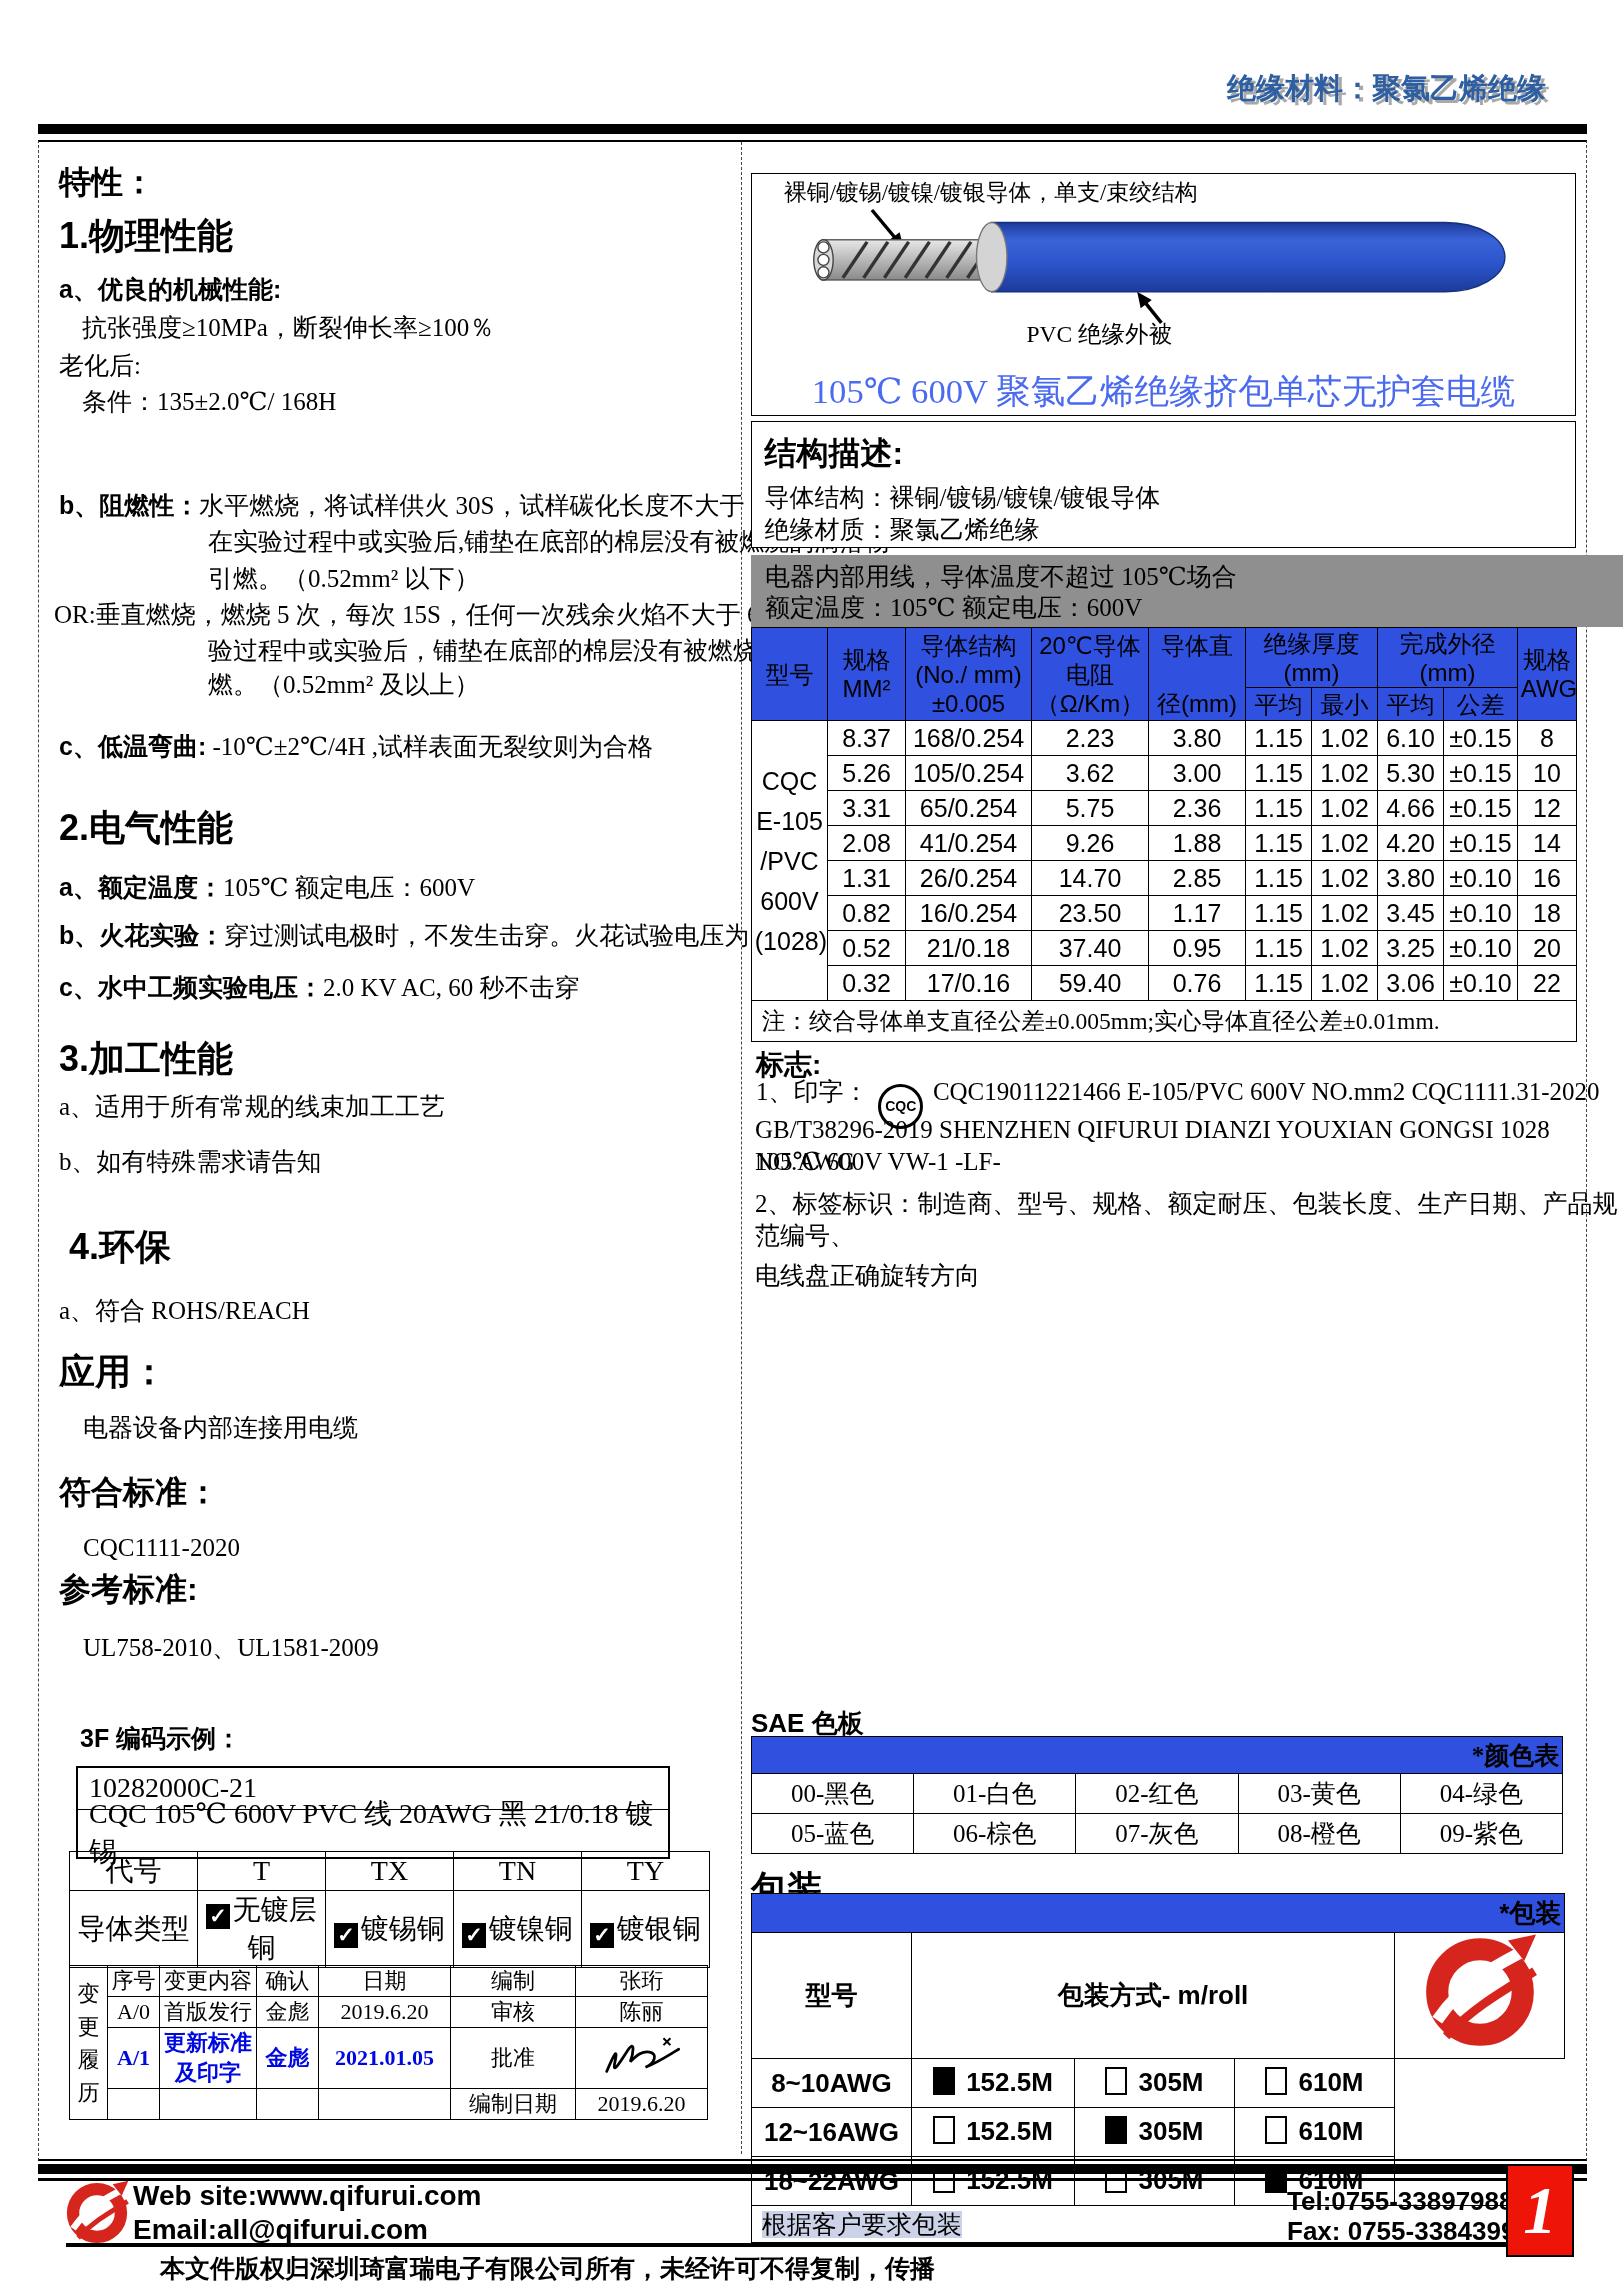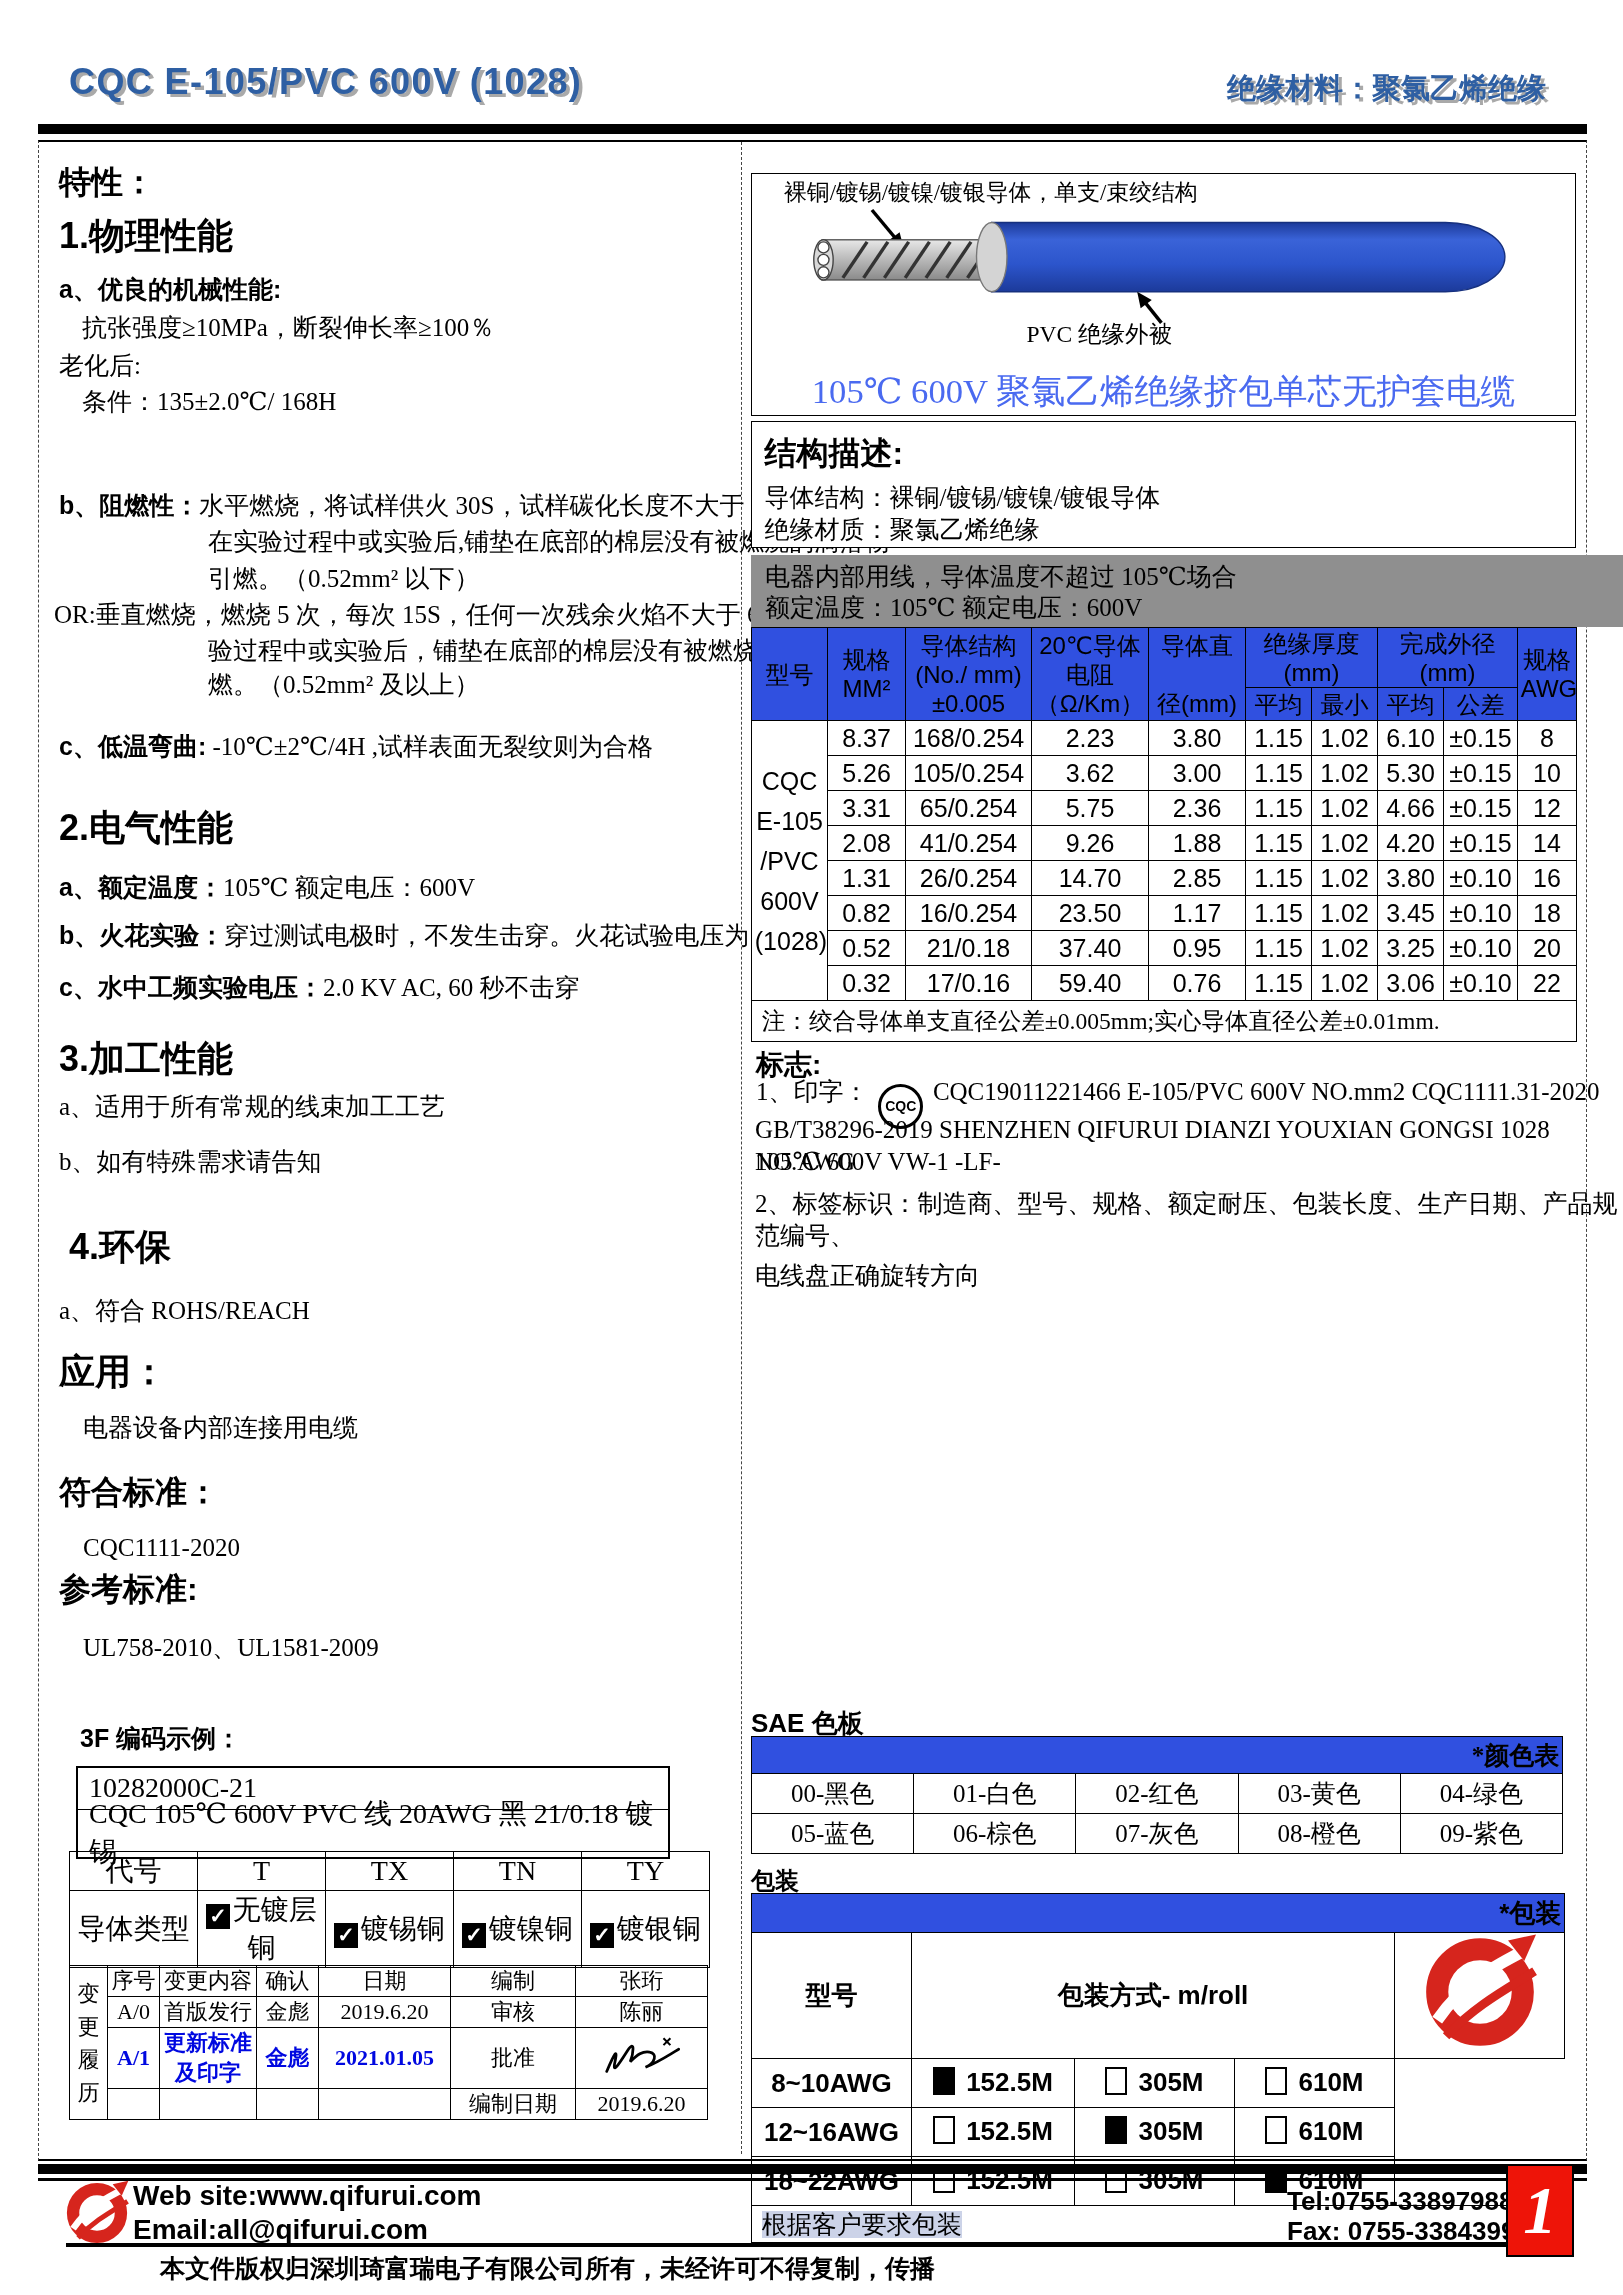--- a/index.html
+++ b/index.html
@@ -57,21 +57,20 @@
       vertical-align:-11px;margin:0 9.7px;font-family:"Liberation Sans",sans-serif;}
   .pagebadge{background:#ee1408;border:2.1px solid #000;color:#fff;display:flex;align-items:center;justify-content:center;
       font-size:67px;font-weight:bold;font-style:italic;font-family:"Liberation Serif",serif;}
   .mark-line{font-size:25px;line-height:32px;}
 </style>
 </head>
 <body>
 
 <div class="page">
 
-  <div class="abs shadow-blue b" style="left:69px;top:61px;font-size:36px;letter-spacing:1.4px;">CQC E-105/PVC 600V (1028)</div>
   <div class="abs shadow-blue b" style="left:1227px;top:69px;font-size:29px;">绝缘材料：聚氯乙烯绝缘</div>
   <div class="abs rule-thick" style="left:38px;top:124px;width:1549px;"></div>
 
   <div class="abs frame" style="left:38px;top:140px;width:1547px;height:2017px;"></div>
   <div class="abs vdivider" style="left:741px;top:142px;height:2012px;width:0;"></div>
 
   <div class="abs h2" style="left:59px;top:161px;">特性：</div>
   <div class="abs h1" style="left:59px;top:212px;">1.物理性能</div>
   <div class="abs sans b f36" style="left:59px;top:273px;">a、优良的机械性能:</div>
   <div class="abs serif f36" style="left:82px;top:312px;">抗张强度≥10MPa，断裂伸长率≥100％</div>
@@ -421,21 +420,21 @@
     <tr style="height:40px" id="sae-row2">
           <td>05-蓝色</td>
           <td>06-棕色</td>
           <td>07-灰色</td>
           <td>08-橙色</td>
           <td>09-紫色</td>
         </tr>
   </tbody>
     </table>
 
-  <div class="abs sans b" style="left:751px;top:1865px;font-size:24px;">包装</div>
+  <div class="abs sans b" style="left:751px;top:1865px;font-size:36px;">包装</div>
   <table class="abs pack" style="left:751px;top:1893px;width:812px;">
     <colgroup>
         <col style="width:160px">
         <col style="width:163px">
         <col style="width:160px">
         <col style="width:160px">
         <col style="width:170px">
       </colgroup>
     <tbody>
         <tr style="height:39px">

